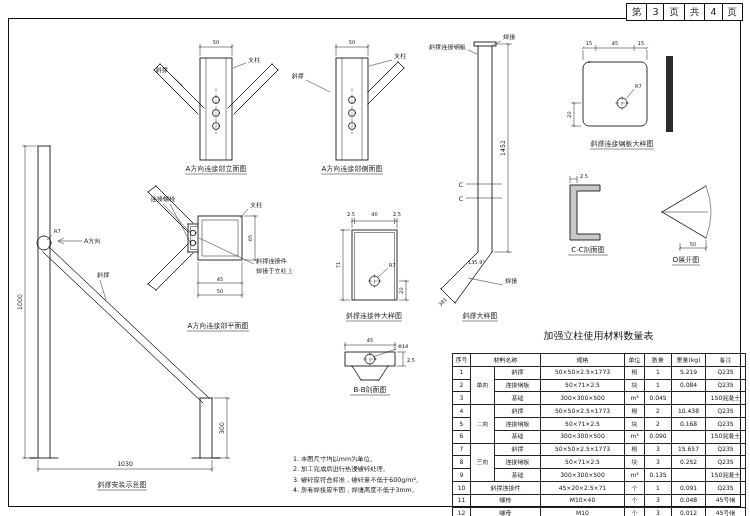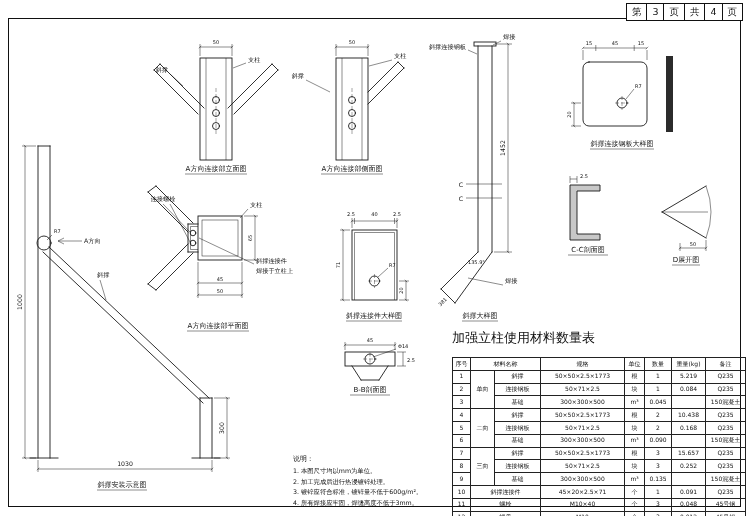--- a/index.html
+++ b/index.html
@@ -29,21 +29,21 @@
   text { fill:#111; }
   .t5 { font-size:5px; } .t6 { font-size:6.2px; }
   .ttl { font-size:7px; text-anchor:middle; }
   .mid { text-anchor:middle; } .end { text-anchor:end; }
 
   .notes { position:absolute; left:293px; top:454px; width:170px; z-index:3;
            font-size:6.3px; line-height:1.65; }
   .notes-h { font-size:6.9px; margin-bottom:1px; }
 
   .tblwrap { position:absolute; left:452px; top:329px; width:293px; z-index:3; }
-  .tbl-title { text-align:left; font-size:13px; margin-bottom:10px; }
+  .tbl-title { text-align:center; font-size:10px; margin-bottom:10px; }
   table { border-collapse:collapse; table-layout:fixed; width:293px; font-size:6px; }
   th,td { border:0.7px solid #222; text-align:center; padding:0; height:11.8px;
           line-height:1.1; overflow:hidden; font-weight:normal; white-space:nowrap; }
 </style>
 </head>
 <body>
 
 <div class="sheet-border"></div>
 
 <div class="page-box">
@@ -305,21 +305,20 @@
     <line class="tl" x1="397" y1="352" x2="406" y2="352"></line>
     <line class="tl" x1="397" y1="366" x2="406" y2="366"></line>
     <line class="tl" x1="403" y1="352" x2="403" y2="366"></line>
     <text class="t5" x="407" y="362">2.5</text>
     <text class="ttl" x="370" y="392">B-B剖面图</text>
     <line class="tl" x1="350" y1="395" x2="390" y2="395"></line>
   </g>
 </svg>
 
 <div class="notes">
-  <div class="notes-h">说明：</div>
   <div>
       <div>1. 本图尺寸均以mm为单位。</div>
       <div>2. 加工完成后进行热浸镀锌处理。</div>
       <div>3. 镀锌应符合标准，镀锌量不低于600g/m²。</div>
       <div>4. 所有焊接应牢固，焊缝高度不低于3mm。</div>
     </div>
 </div>
 
 <div class="tblwrap">
   <div class="tbl-title">加强立柱使用材料数量表</div>

